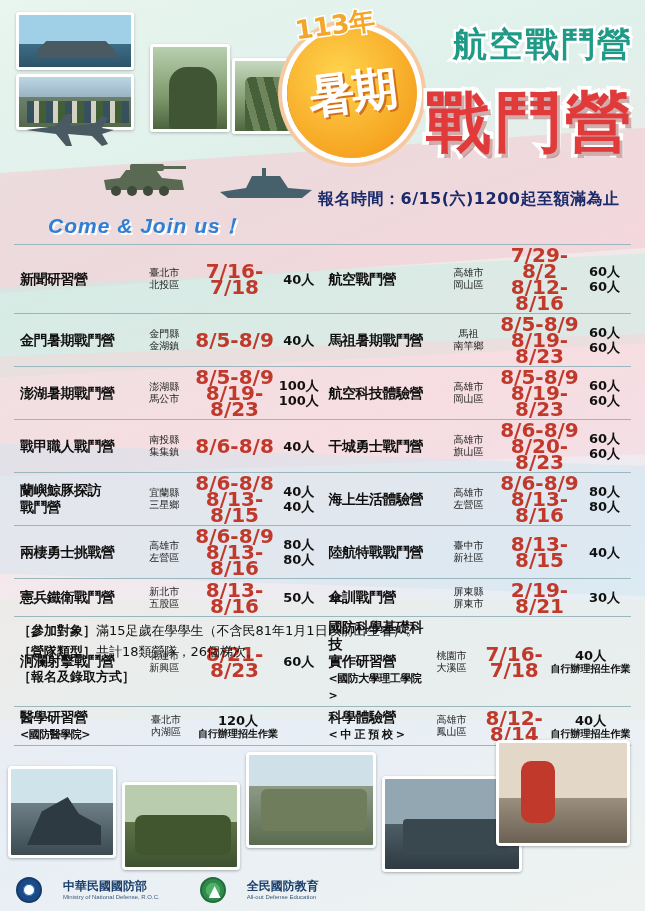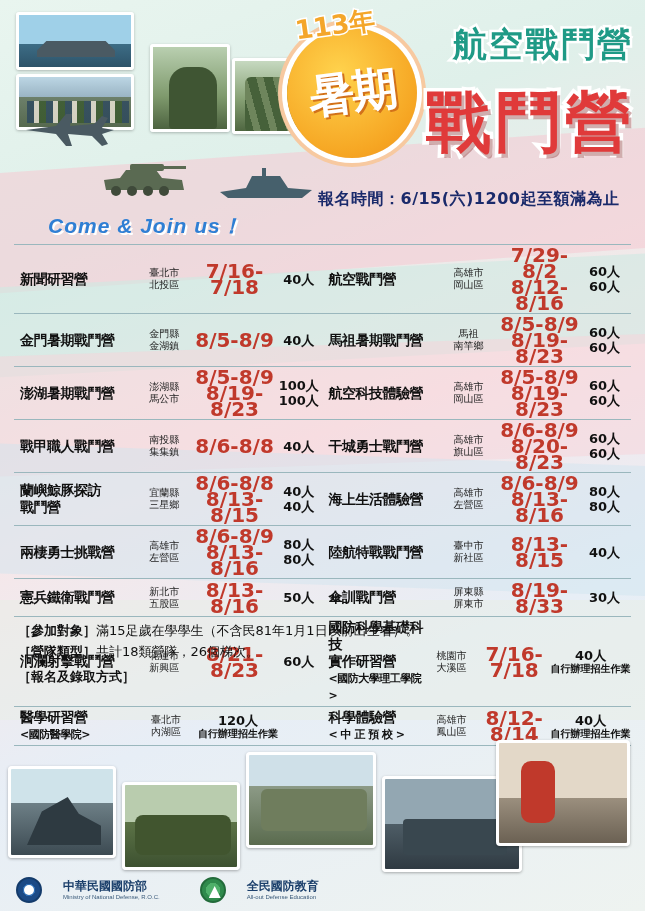--- a/index.html
+++ b/index.html
@@ -392,21 +392,21 @@
             <span class="l2">8/13-8/16</span>
           </div>
           <div class="c-num">
             <span class="l2">50人</span>
           </div>
         </div>
         <div class="half right-half">
           <div class="c-name">傘訓戰鬥營</div>
           <div class="c-loc">屏東縣<br>屏東市</div>
           <div class="c-date">
-            <span class="l2">8/19-8/33</span>
+            <span class="l2">2/19-8/21</span>
           </div>
           <div class="c-num">
             <span class="l2">30人</span>
           </div>
         </div>
       </div>
       <div class="trow">
         <div class="half left-half">
           <div class="c-name">泂瀾射擊戰鬥營</div>
           <div class="c-loc">花蓮市<br>新興區</div>

